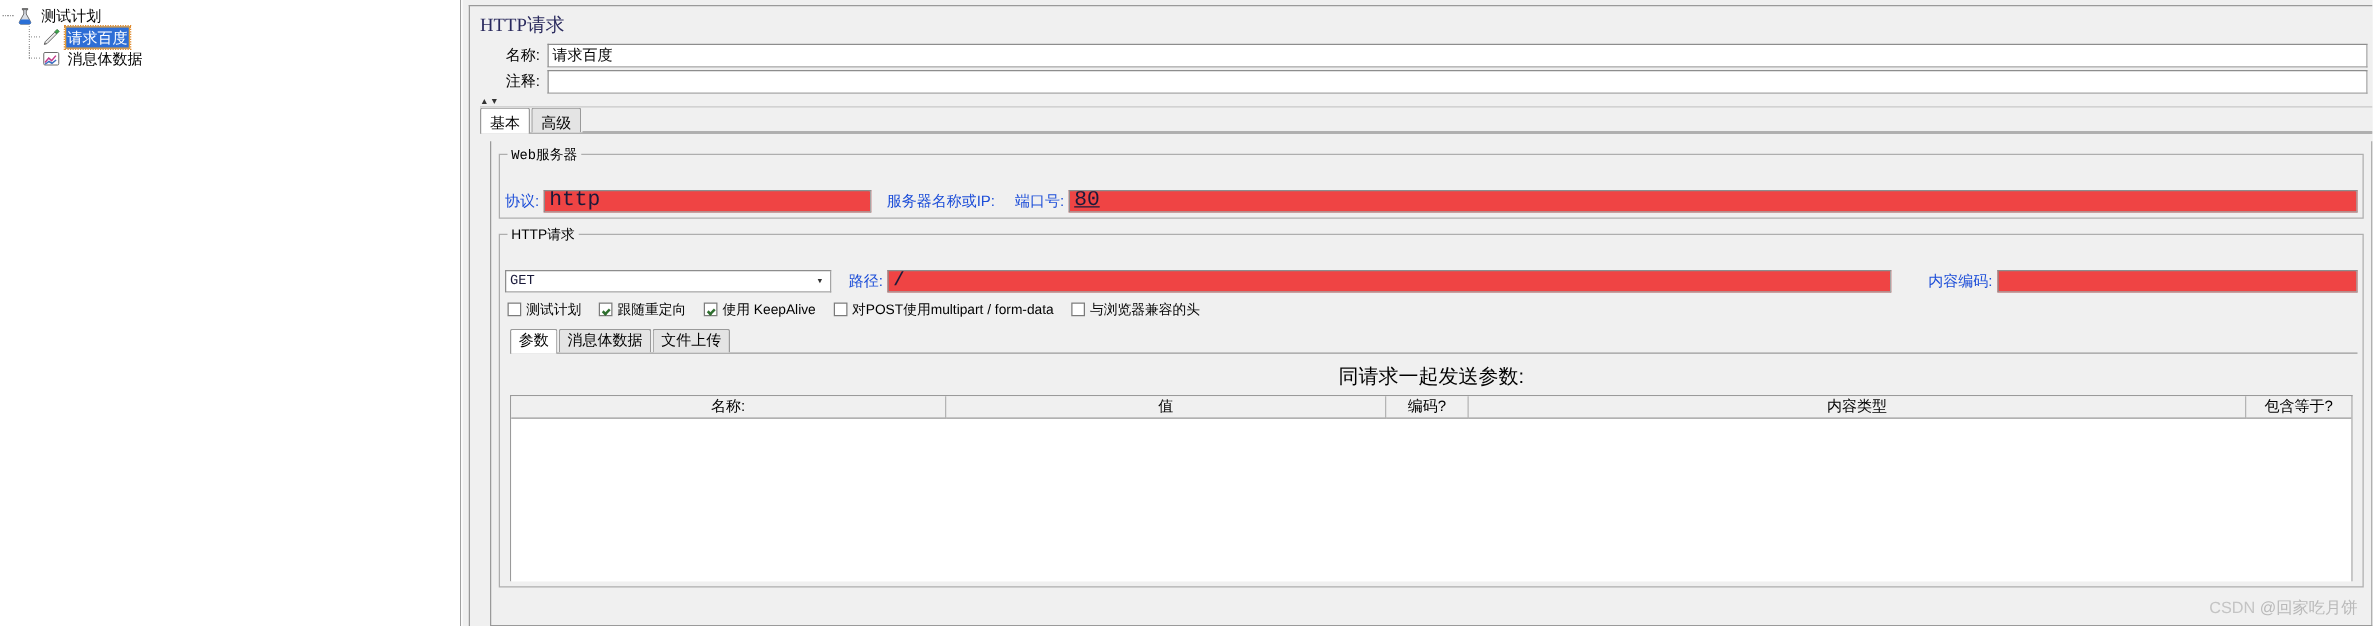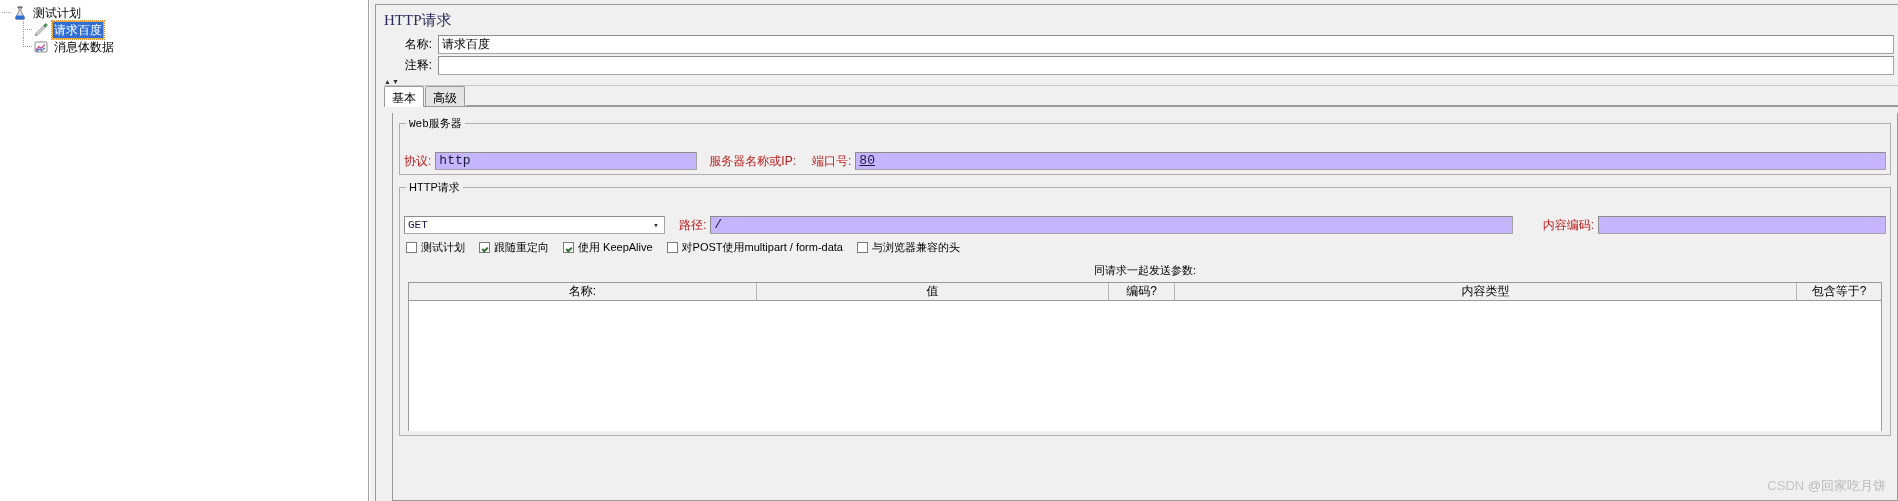--- a/index.html
+++ b/index.html
@@ -118,25 +118,25 @@
     position:relative;margin:10px 6px 0 6px;border:1px solid #aeaeae;
     padding:28px 4px 4px 4px;box-sizing:border-box;
   }
   .group > .gtitle{
     position:absolute;left:6px;top:-8px;background:#f0f0f0;padding:0 3px;
     font-size:11px;color:#000;
     font-family:"Liberation Sans","DejaVu Sans",sans-serif;
   }
   .gtitle .mono{font-family:"Liberation Mono","DejaVu Sans Mono",monospace;font-size:11px;}
   .grow{display:flex;align-items:center;}
-  .glabel{font-size:12px;color:#b91c1c;white-space:nowrap;margin:0 4px 0 0;}
+  .glabel{font-size:12px;color:#1d4ed8;white-space:nowrap;margin:0 4px 0 0;}
   .ginput{
-    height:18px;background:#c4b5fd;border:1px solid #a4a4a4;
+    height:18px;background:#ef4444;border:1px solid #a4a4a4;
     border-top-color:#8d8d8d;border-left-color:#8d8d8d;
-    box-sizing:border-box;font-size:13px;line-height:16px;padding:0 3px;
+    box-sizing:border-box;font-size:17px;line-height:16px;padding:0 3px;
     font-family:"Liberation Mono","DejaVu Sans Mono",monospace;color:#1a1a3a;
     overflow:hidden;white-space:nowrap;
   }
   .combo{
     height:18px;background:#ffffff;border:1px solid #a4a4a4;
     border-top-color:#8d8d8d;border-left-color:#8d8d8d;
     box-sizing:border-box;display:flex;align-items:center;
     font-size:11px;font-family:"Liberation Mono","DejaVu Sans Mono",monospace;
     padding:0 0 0 3px;color:#1a1a3a;position:relative;
   }
@@ -167,21 +167,21 @@
   }
   .itab{
     font-size:12px;padding:1px 6px;line-height:15px;height:19px;box-sizing:border-box;
     border:1px solid #9a9a9a;border-bottom:none;background:#e4e4e4;margin-right:1px;
     border-radius:2px 2px 0 0;color:#000;
   }
   .itab.active{background:#ffffff;height:20px;position:relative;top:1px;}
   .itabstrip .filler{flex:1;height:1px;align-self:flex-end;}
 
   .params-caption{
-    text-align:center;font-size:11px;margin:8px 0 4px 0;color:#000;
+    text-align:center;font-size:16px;margin:8px 0 4px 0;color:#000;
   }
   .ptable{
     margin:0 4px 0 4px;border:1px solid #9a9a9a;border-bottom:none;
     background:#ffffff;box-sizing:border-box;
   }
   .phead{display:flex;background:#f0f0f0;height:18px;align-items:stretch;}
   .phead .pc{
     border-right:1px solid #b4b4b4;font-size:12px;display:flex;
     align-items:center;justify-content:center;box-sizing:border-box;color:#000;
     border-bottom:1px solid #9a9a9a;
@@ -310,20 +310,26 @@
             <div class="cbitem">
               <span class="cbox"></span>
               <span class="cblabel">对POST使用multipart / form-data</span>
             </div>
             <div class="cbitem">
               <span class="cbox"></span>
               <span class="cblabel">与浏览器兼容的头</span>
             </div>
           </div>
 
+          <div class="itabstrip">
+            <div class="itab active">参数</div>
+            <div class="itab">消息体数据</div>
+            <div class="itab">文件上传</div>
+            <div class="filler"></div>
+          </div>
 
           <div class="params-caption">同请求一起发送参数:</div>
 
           <div class="ptable">
             <div class="phead">
               <div class="pc" style="flex:0 0 348px;">名称:</div>
               <div class="pc" style="flex:0 0 352px;">值</div>
               <div class="pc" style="flex:0 0 66px;">编码?</div>
               <div class="pc" style="flex:1;">内容类型</div>
               <div class="pc" style="flex:0 0 84px;">包含等于?</div>

